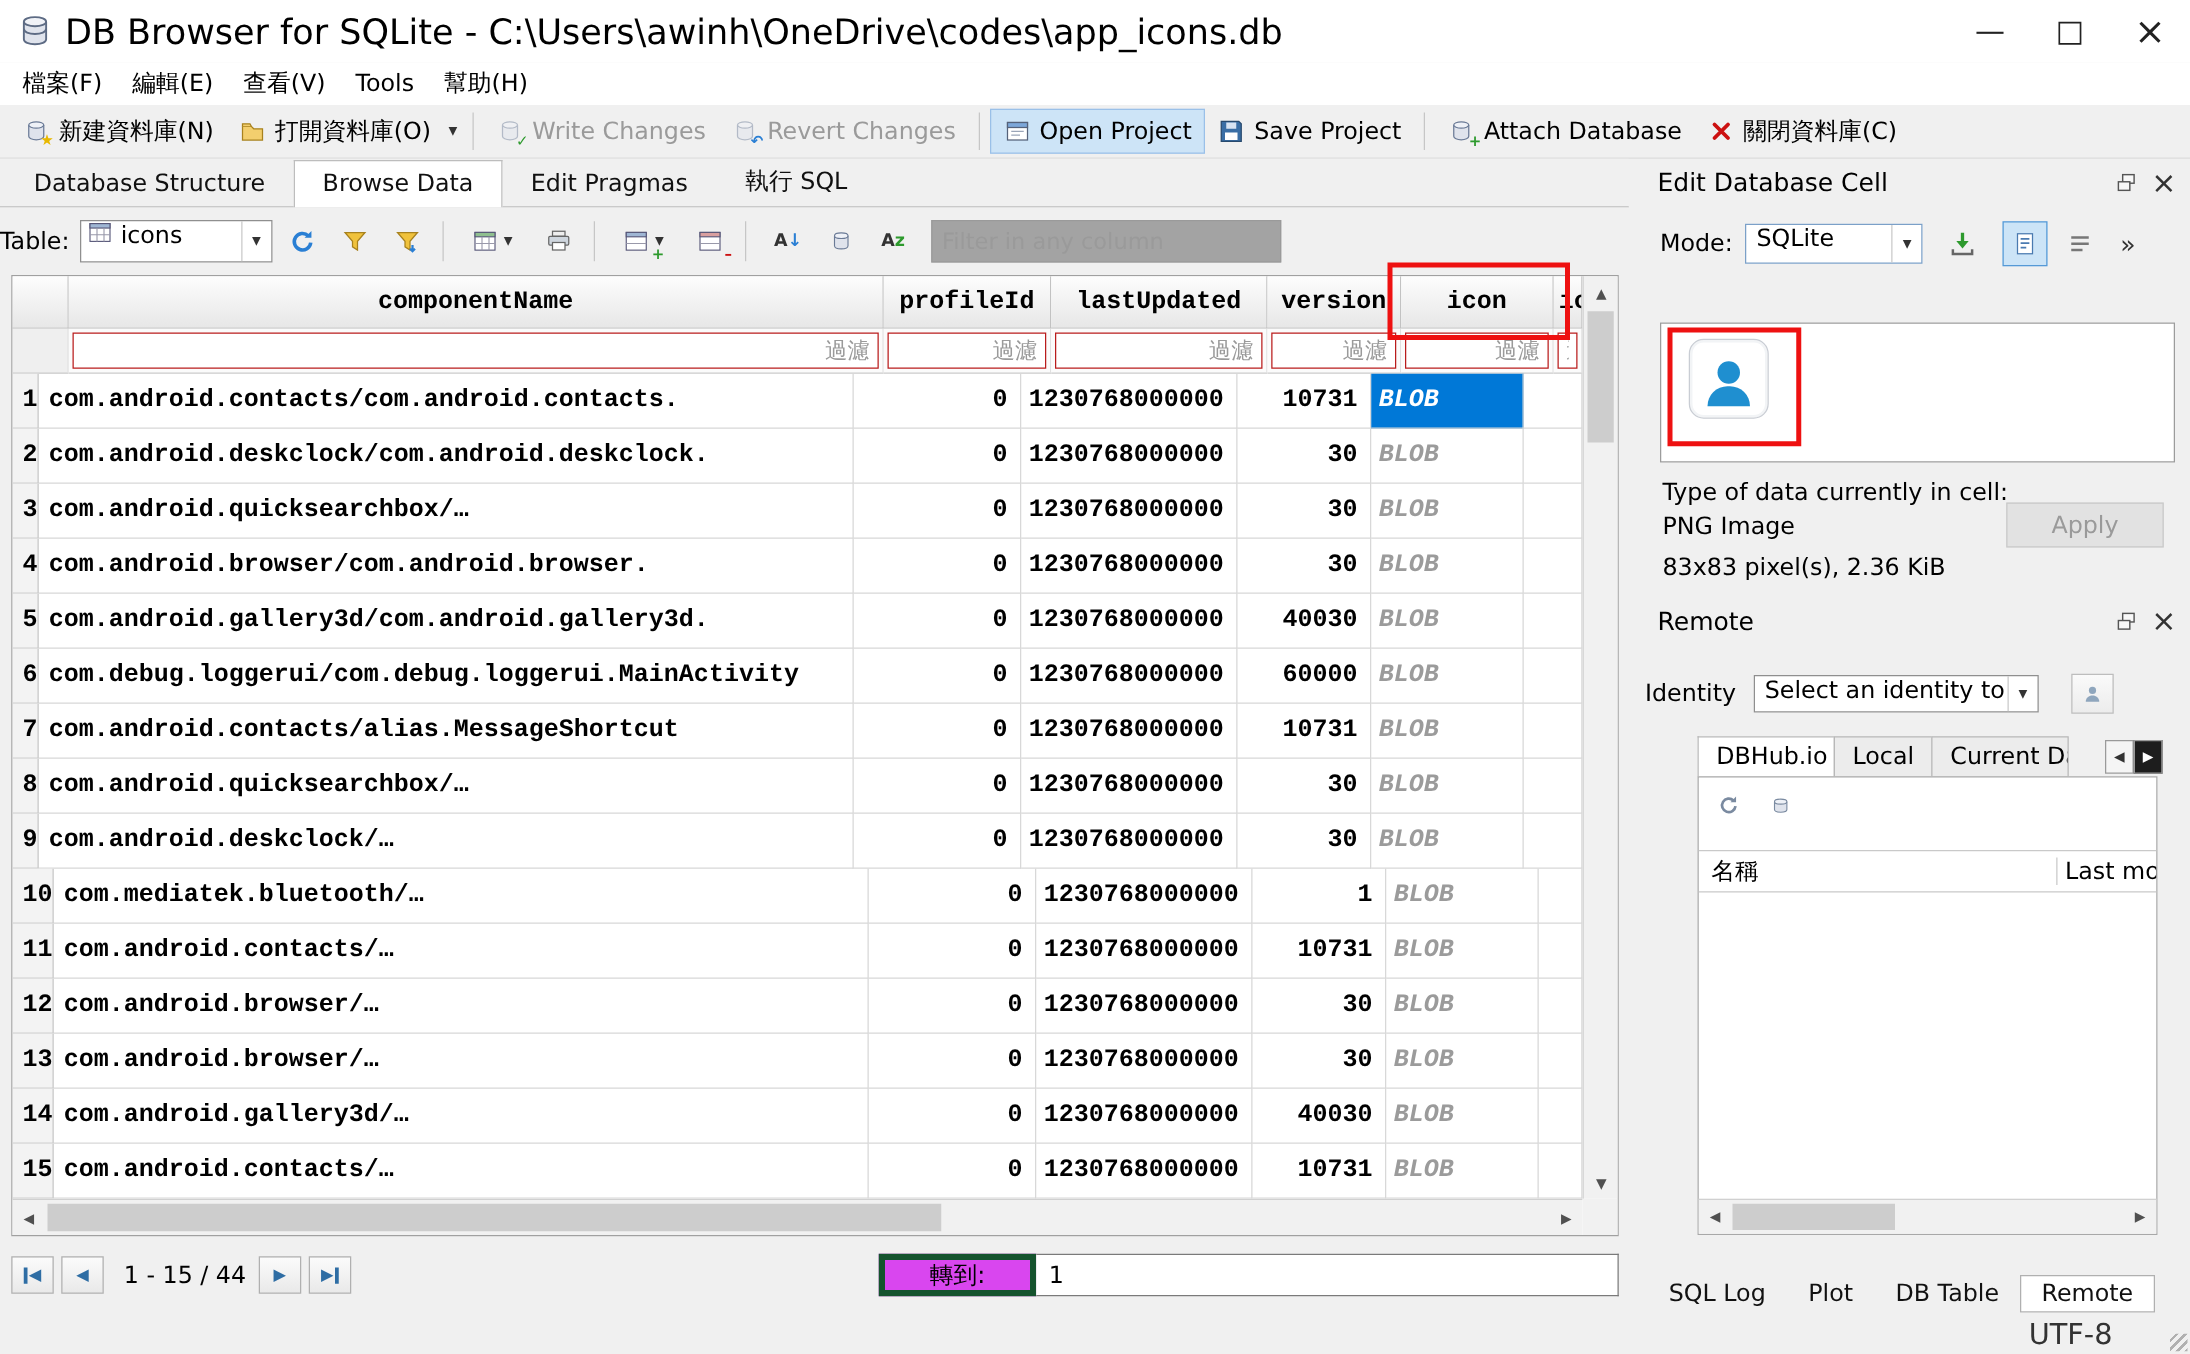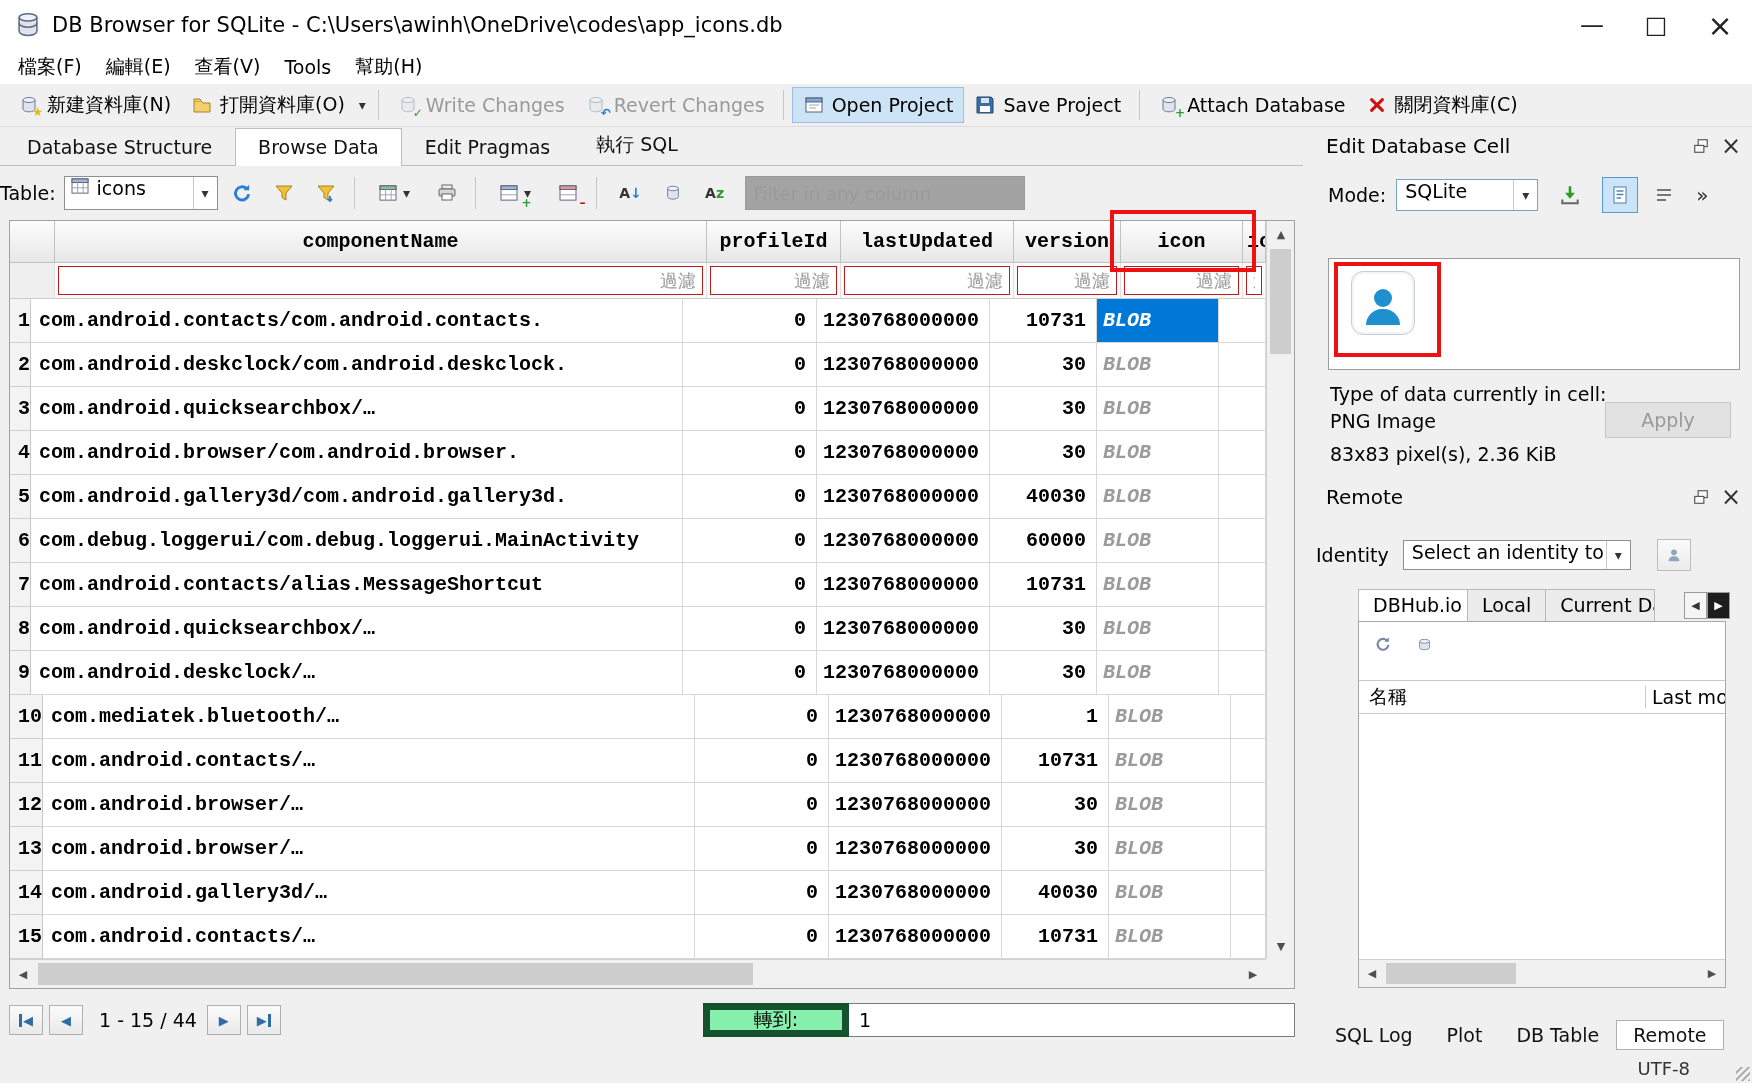--- a/index.html
+++ b/index.html
@@ -6,21 +6,21 @@
   html,body { width:1752px; height:1083px; }
   body { font-family:"DejaVu Sans","Liberation Sans",sans-serif; font-size:19px; color:#000;
          background:#f0f0f0; overflow:hidden; }
   .mono { font-family:"Liberation Mono","DejaVu Sans Mono",monospace; font-weight:700; }
   .page { position:relative; width:1752px; height:1083px; background:#f0f0f0; }
 
   
   .titlebar { position:absolute; top:0; left:0; right:0; height:50px; background:#fff;
               display:flex; align-items:center; padding-left:14px; }
   .titlebar .app-ico { width:28px; height:28px; margin-right:10px; }
-  .title-text { font-size:21px; }
+  .title-text { font-size:28px; }
   .win-controls { position:absolute; right:0; top:0; height:50px; display:flex; }
   .win-btn { width:64px; height:50px; display:flex; align-items:center; justify-content:center;
              font-size:24px; color:#222; }
   .win-btn.close { font-size:30px; }
 
   
   .menubar { position:absolute; top:50px; left:0; right:0; height:34px; background:#fff;
              display:flex; align-items:center; padding-left:6px; }
   .menu-item { padding:3px 12px; }
 
@@ -115,21 +115,21 @@
 
   
   .record-nav { position:absolute; top:876px; left:9px; right:8px; height:34px;
                 display:flex; align-items:center; }
   .nav-btn { width:34px; height:30px; border:1px solid #b0b0b0;
              background:linear-gradient(#fbfbfb,#e9e9e9); display:flex; align-items:center;
              justify-content:center; gap:1px; margin-right:6px; color:#2e6da4; font-size:13px; }
   .nav-bar { width:3px; height:13px; background:#2e6da4; }
   .nav-range { margin:0 10px; white-space:nowrap; }
   .goto-wrap { position:absolute; left:694px; right:0; height:34px; display:flex; }
-  .goto-label { width:146px; background:#86efac; border:7px solid #14532d; display:flex;
+  .goto-label { width:126px; background:#d946ef; border:5px solid #14532d; display:flex;
                 align-items:center; justify-content:center; }
   .goto-input { flex:1; border:1px solid #7a7a7a; border-left:none; background:#fff;
                 font-size:19px; font-family:inherit; padding:0 10px; }
 
   
   .right-col { position:absolute; top:127px; left:1316px; width:436px; height:926px; }
   .dock-header { display:flex; align-items:center; height:38px; padding:0 8px 0 10px; }
   .dock-title { flex:1; font-size:20px; }
   .dock-ico { width:26px; height:26px; display:flex; align-items:center; justify-content:center;
               margin-left:4px; color:#333; }
@@ -192,21 +192,21 @@
   .rp-thumb { position:absolute; top:3px; bottom:3px; left:27px; width:130px; background:#cdcdcd; }
 
   .bottom-tabs { position:absolute; top:893px; left:2px; right:0; height:30px; display:flex;
                  align-items:flex-end; }
   .b-tab { padding:3px 16px; color:#111; border:1px solid transparent; white-space:nowrap; }
   .b-tab.active { background:#fff; border-color:#b0b0b0; }
 
   
   .statusbar { position:absolute; left:0; right:0; bottom:0; height:30px; background:#f0f0f0;
                display:flex; align-items:center; justify-content:flex-end; padding-right:62px;
-               font-size:18px; color:#333; }
+               font-size:23px; color:#333; }
   .grip { position:absolute; right:2px; bottom:2px; width:14px; height:14px;
           background:repeating-linear-gradient(135deg, transparent 0 3px, #b0b0b0 3px 5px); }
 
   
   .annotation { position:absolute; border:4px solid #ee1111; pointer-events:none; z-index:60; }
   .anno-icon-col { left:1110px; top:210px; width:146px; height:62px; }
   .anno-preview  { left:1334px; top:262px; width:107px; height:95px; }
 
   svg { display:block; }
 </style>

